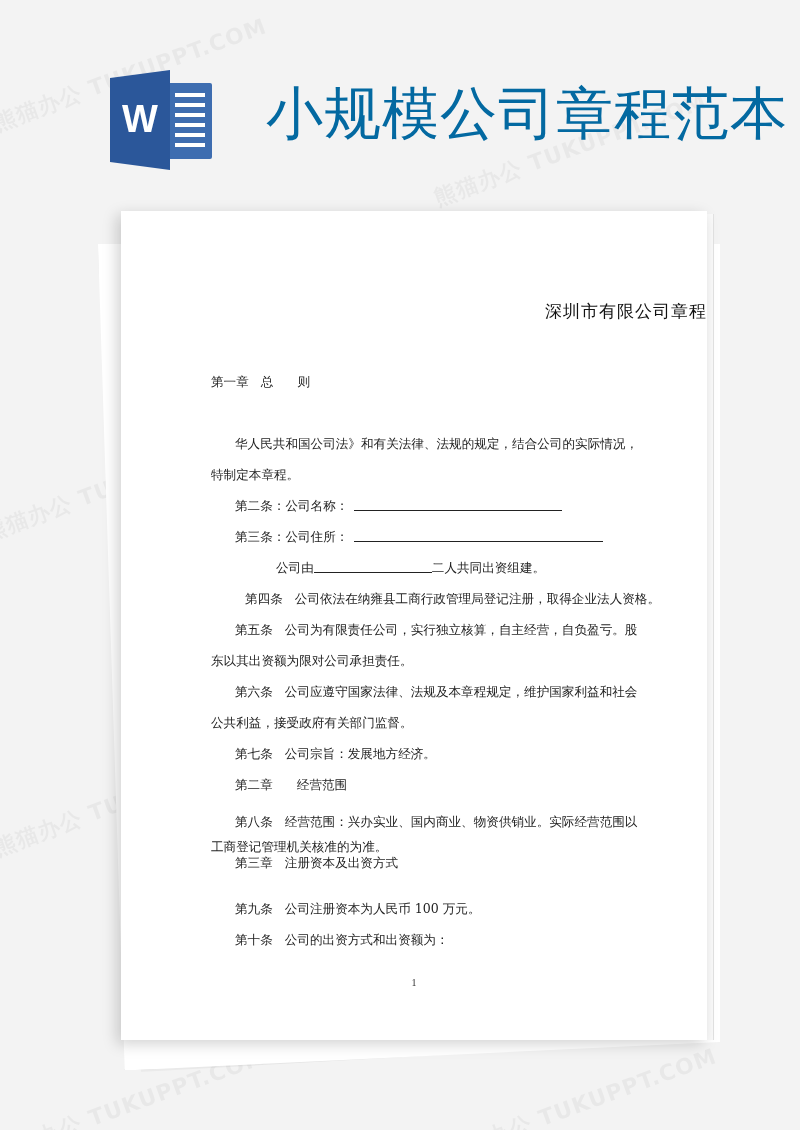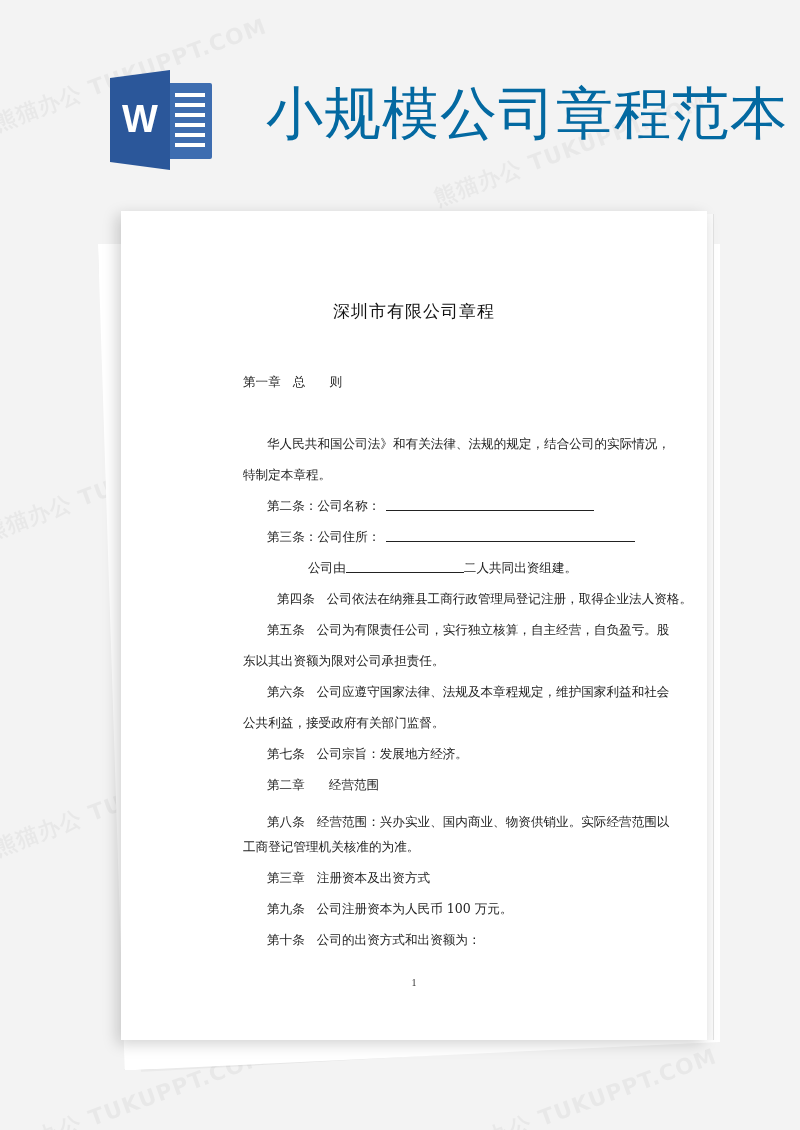--- a/index.html
+++ b/index.html
@@ -54,28 +54,27 @@
       background: #fafafa; border-right: 1px solid #e2e2e2;
     }
     .page {
       position: absolute; left: 121px; top: 211px; width: 586px; height: 829px;
       background: #ffffff;
       box-shadow: -4px 4px 14px rgba(0,0,0,0.18);
       font-family: "DejaVu Serif", serif;
       color: #1a1a1a;
     }
     .doc-title {
-      position: absolute; left: 0; top: 88px; width: 100%; text-align: center;
+      position: absolute; left: 0; top: 88px; width: 100%; text-align: right;
       font-family: "DejaVu Sans", sans-serif;
       font-size: 17px; line-height: 24px; color: #111; letter-spacing: 1px;
     }
     .line {
       position: absolute; font-size: 12.6px; line-height: 20px; white-space: nowrap;
       color: #1e1e1e;
-      margin-left: 32px;
     }
     .gap1 { display: inline-block; width: 12px; }
     .gap2 { display: inline-block; width: 24px; }
     .uline {
       display: inline-block; border-bottom: 1px solid #222; height: 14px;
       vertical-align: -1px;
     }
     .page-number {
       position: absolute; left: 0; top: 766px; width: 100%; text-align: center;
       font-family: "Liberation Serif", serif; font-size: 10px; color: #333;
@@ -162,21 +161,21 @@
 
     <div class="line" style="left:114px;top:564px;">
       <span>第二章</span><span class="gap2"></span><span>经营范围</span>
     </div>
 
     <div class="line" style="left:114px;top:601px;">
       <span>第八条</span><span class="gap1"></span><span>经营范围：兴办实业、国内商业、物资供销业。实际经营范围以</span>
     </div>
     <div class="line" style="left:90px;top:626px;">工商登记管理机关核准的为准。</div>
 
-    <div class="line" style="left:114px;top:657px;text-align:right;">
+    <div class="line" style="left:114px;top:642px;text-align:right;">
       <span>第三章</span><span class="gap1"></span><span>注册资本及出资方式</span>
     </div>
 
     <div class="line" style="left:114px;top:688px;">
       <span>第九条</span><span class="gap1"></span><span>公司注册资本为人民币 100 万元。</span>
     </div>
 
     <div class="line" style="left:114px;top:719px;">
       <span>第十条</span><span class="gap1"></span><span>公司的出资方式和出资额为：</span>
     </div>

